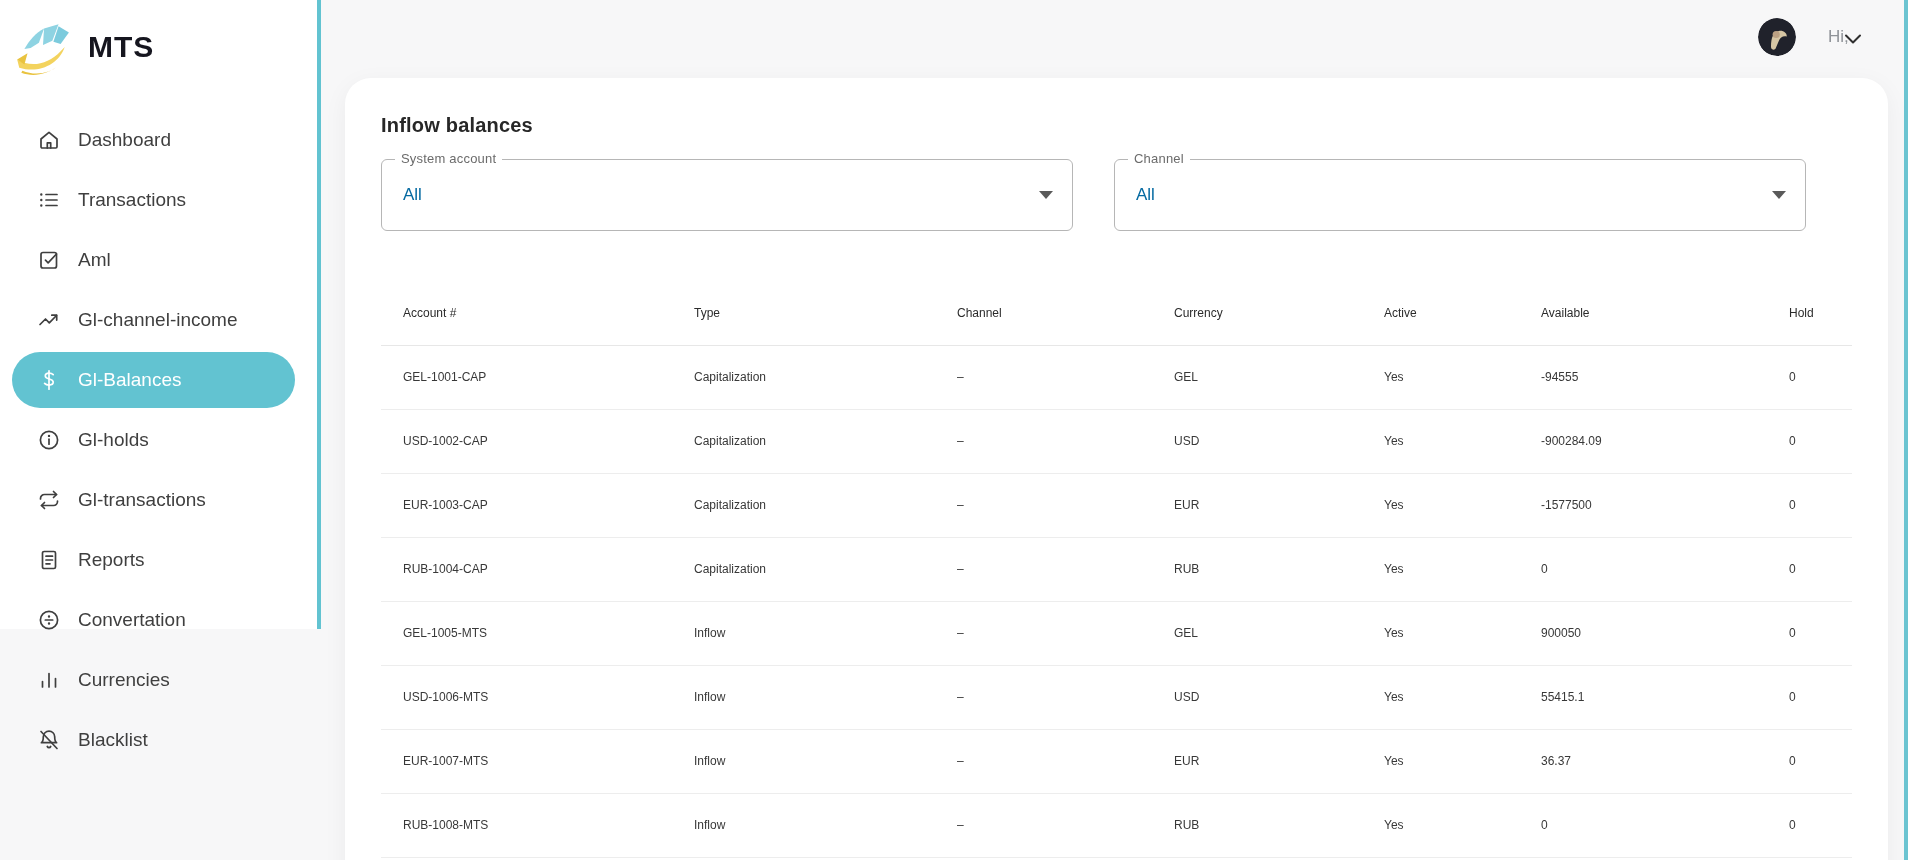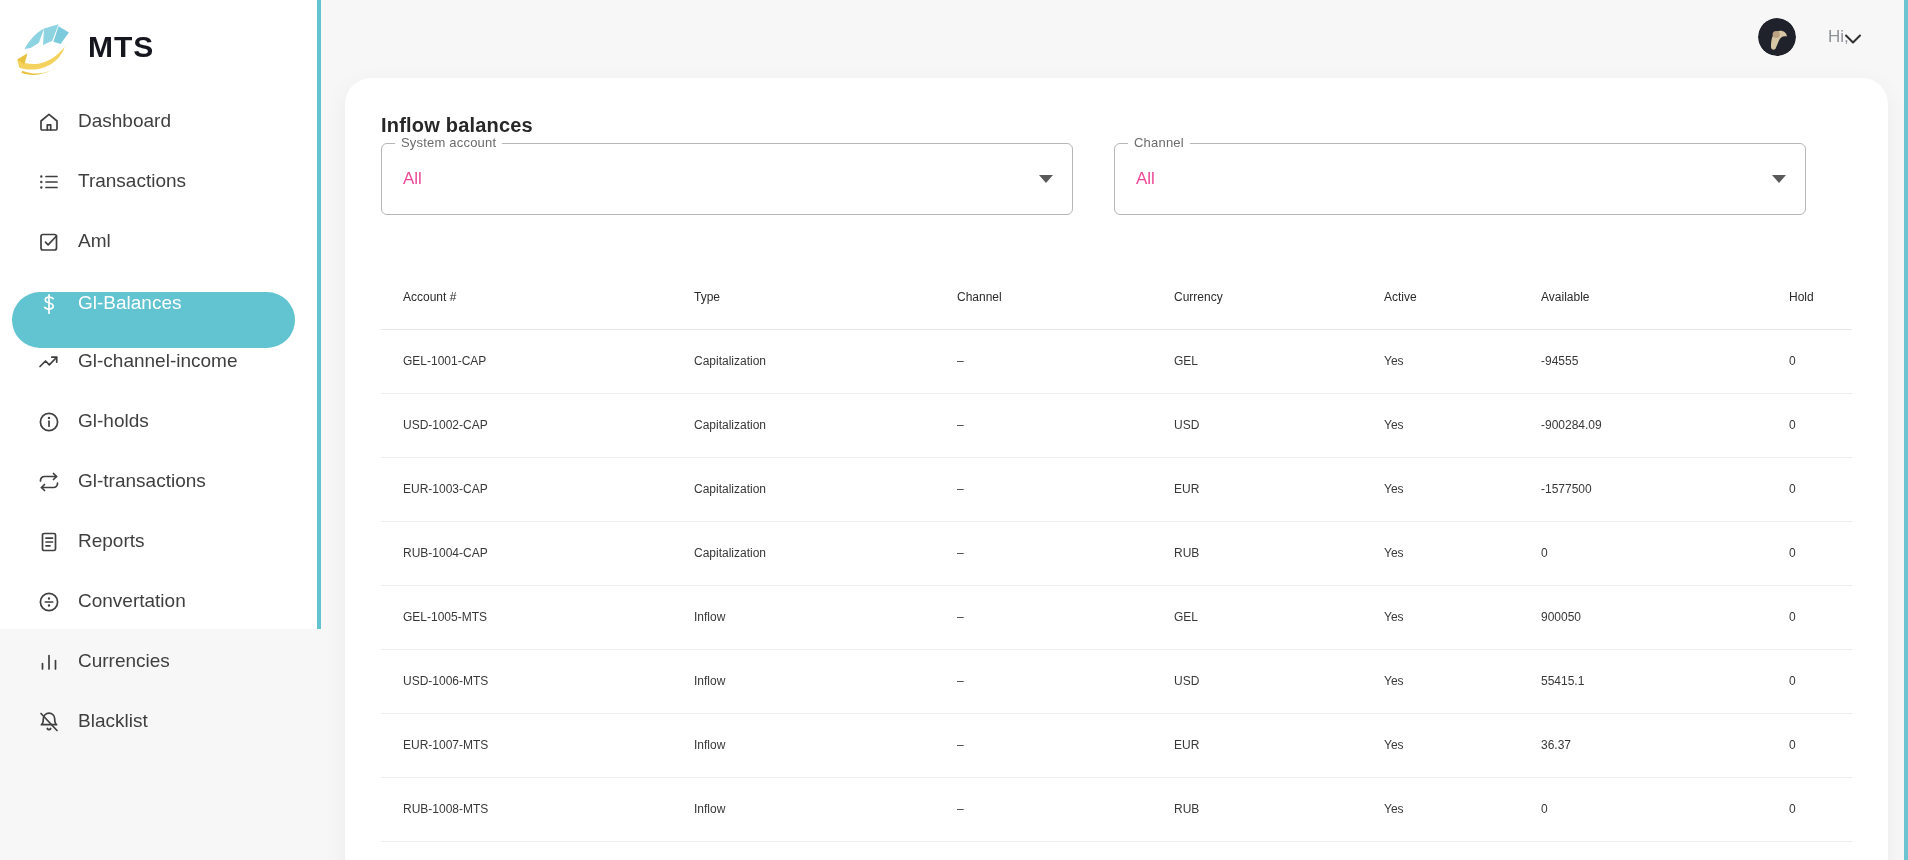--- a/index.html
+++ b/index.html
@@ -13,21 +13,21 @@
   
   .sidebar {
     position:absolute; left:0; top:0; width:321px; height:629px;
     background:#ffffff; border-right:4px solid #62c3d1; z-index:5;
   }
   .logo-row { display:flex; align-items:center; padding:13px 0 0 12px; height:80px; }
   .logo-mark { width:60px; height:60px; flex:0 0 auto; }
   .logo-text { font-size:30px; font-weight:600; letter-spacing:1px; color:#16161f; margin-left:16px; }
   .nav { padding-top:30px; }
   .nav-item {
-    display:flex; align-items:flex-start; height:60px; padding-left:37px;
+    display:flex; align-items:center; height:60px; padding-left:37px;
     color:#3f3f3f; font-size:19px; cursor:pointer;
   }
   .nav-icon { width:24px; height:24px; display:flex; align-items:center; justify-content:center; flex:0 0 auto; }
   .nav-icon svg { width:24px; height:24px; stroke:#3f3f3f; fill:none; stroke-width:1.7; stroke-linecap:round; stroke-linejoin:round; }
   .nav-label { margin-left:17px; white-space:nowrap; }
   .nav-item.active {
     background:#62c3d1; color:#ffffff; border-radius:999px;
     margin:2px 22px 2px 12px; padding-left:25px; height:56px;
   }
   .nav-item.active .nav-icon svg { stroke:#ffffff; }
@@ -39,30 +39,30 @@
   
   .v-scrollbar { position:absolute; right:0; top:0; width:4px; height:860px; background:#6cc4d1; }
   
   .card {
     position:absolute; left:345px; top:78px; width:1543px; height:822px;
     background:#ffffff; border-radius:26px; padding:36px;
     box-shadow:0 6px 24px rgba(0,0,0,0.05);
   }
   .page-title { margin:0; font-size:20px; font-weight:700; color:#272727; letter-spacing:0.2px; }
   
-  .filters { display:flex; gap:41px; margin-top:6px; }
+  .filters { display:flex; gap:41px; margin-top:22px; }
   .select {
     position:relative; width:692px; height:72px;
     border:1px solid #b6b6b6; border-radius:6px; background:#fff; cursor:pointer;
   }
   .select-label {
     position:absolute; top:-9px; left:13px; background:#fff; padding:0 6px;
     font-size:13px; color:#6b6b6b; letter-spacing:0.2px;
   }
-  .select-value { position:absolute; left:21px; top:50%; transform:translateY(-50%); font-size:17px; color:#ec4899; }
+  .select-value { position:absolute; left:21px; top:50%; transform:translateY(-50%); font-size:17px; color:#0369a1; }
   .select-arrow {
     position:absolute; right:19px; top:50%; margin-top:-4px;
     width:0; height:0; border-left:7px solid transparent; border-right:7px solid transparent;
     border-top:8px solid #5a5a5a;
   }
   
   .table-wrap { margin-top:50px; }
   table { border-collapse:collapse; table-layout:fixed; width:1471px; }
   th {
     text-align:left; font-weight:500; font-size:12px; color:#2b2b2b;
@@ -110,37 +110,37 @@
     </div>
     <div class="nav-item">
       <span class="nav-icon">
         <svg viewBox="0 0 24 24">
             <rect x="4" y="4.5" width="15.5" height="15.5" rx="2"></rect>
             <path d="M8.5 12.2 l2.6 2.6 L19.5 6"></path>
           </svg>
       </span>
       <span class="nav-label">Aml</span>
     </div>
+    <div class="nav-item">
+      <span class="nav-icon">
+        <svg viewBox="0 0 24 24">
+            <path d="M3 16.5 l5.5-5.5 3.8 3.8 L19.5 7.5"></path>
+            <path d="M14.8 7.2 h4.9 v4.9"></path>
+          </svg>
+      </span>
+      <span class="nav-label">Gl-channel-income</span>
+    </div>
     <div class="nav-item active">
       <span class="nav-icon">
         <svg viewBox="0 0 24 24">
             <path d="M12 2.8v18.4"></path>
             <path d="M16.2 6.6 c-1-1-2.6-1.5-4.2-1.5 -2.1 0-3.7 1.1-3.7 2.9 0 3.9 7.9 2.1 7.9 6.1 0 1.9-1.9 3-4.2 3 -1.8 0-3.4-.6-4.4-1.7"></path>
           </svg>
       </span>
       <span class="nav-label">Gl-Balances</span>
-    </div>
-    <div class="nav-item">
-      <span class="nav-icon">
-        <svg viewBox="0 0 24 24">
-            <path d="M3 16.5 l5.5-5.5 3.8 3.8 L19.5 7.5"></path>
-            <path d="M14.8 7.2 h4.9 v4.9"></path>
-          </svg>
-      </span>
-      <span class="nav-label">Gl-channel-income</span>
     </div>
     <div class="nav-item">
       <span class="nav-icon">
         <svg viewBox="0 0 24 24">
             <circle cx="12" cy="12" r="8.6"></circle>
             <path d="M12 11.2v5"></path>
             <path d="M12 7.9h.01" stroke-width="2.4"></path>
           </svg>
       </span>
       <span class="nav-label">Gl-holds</span>

